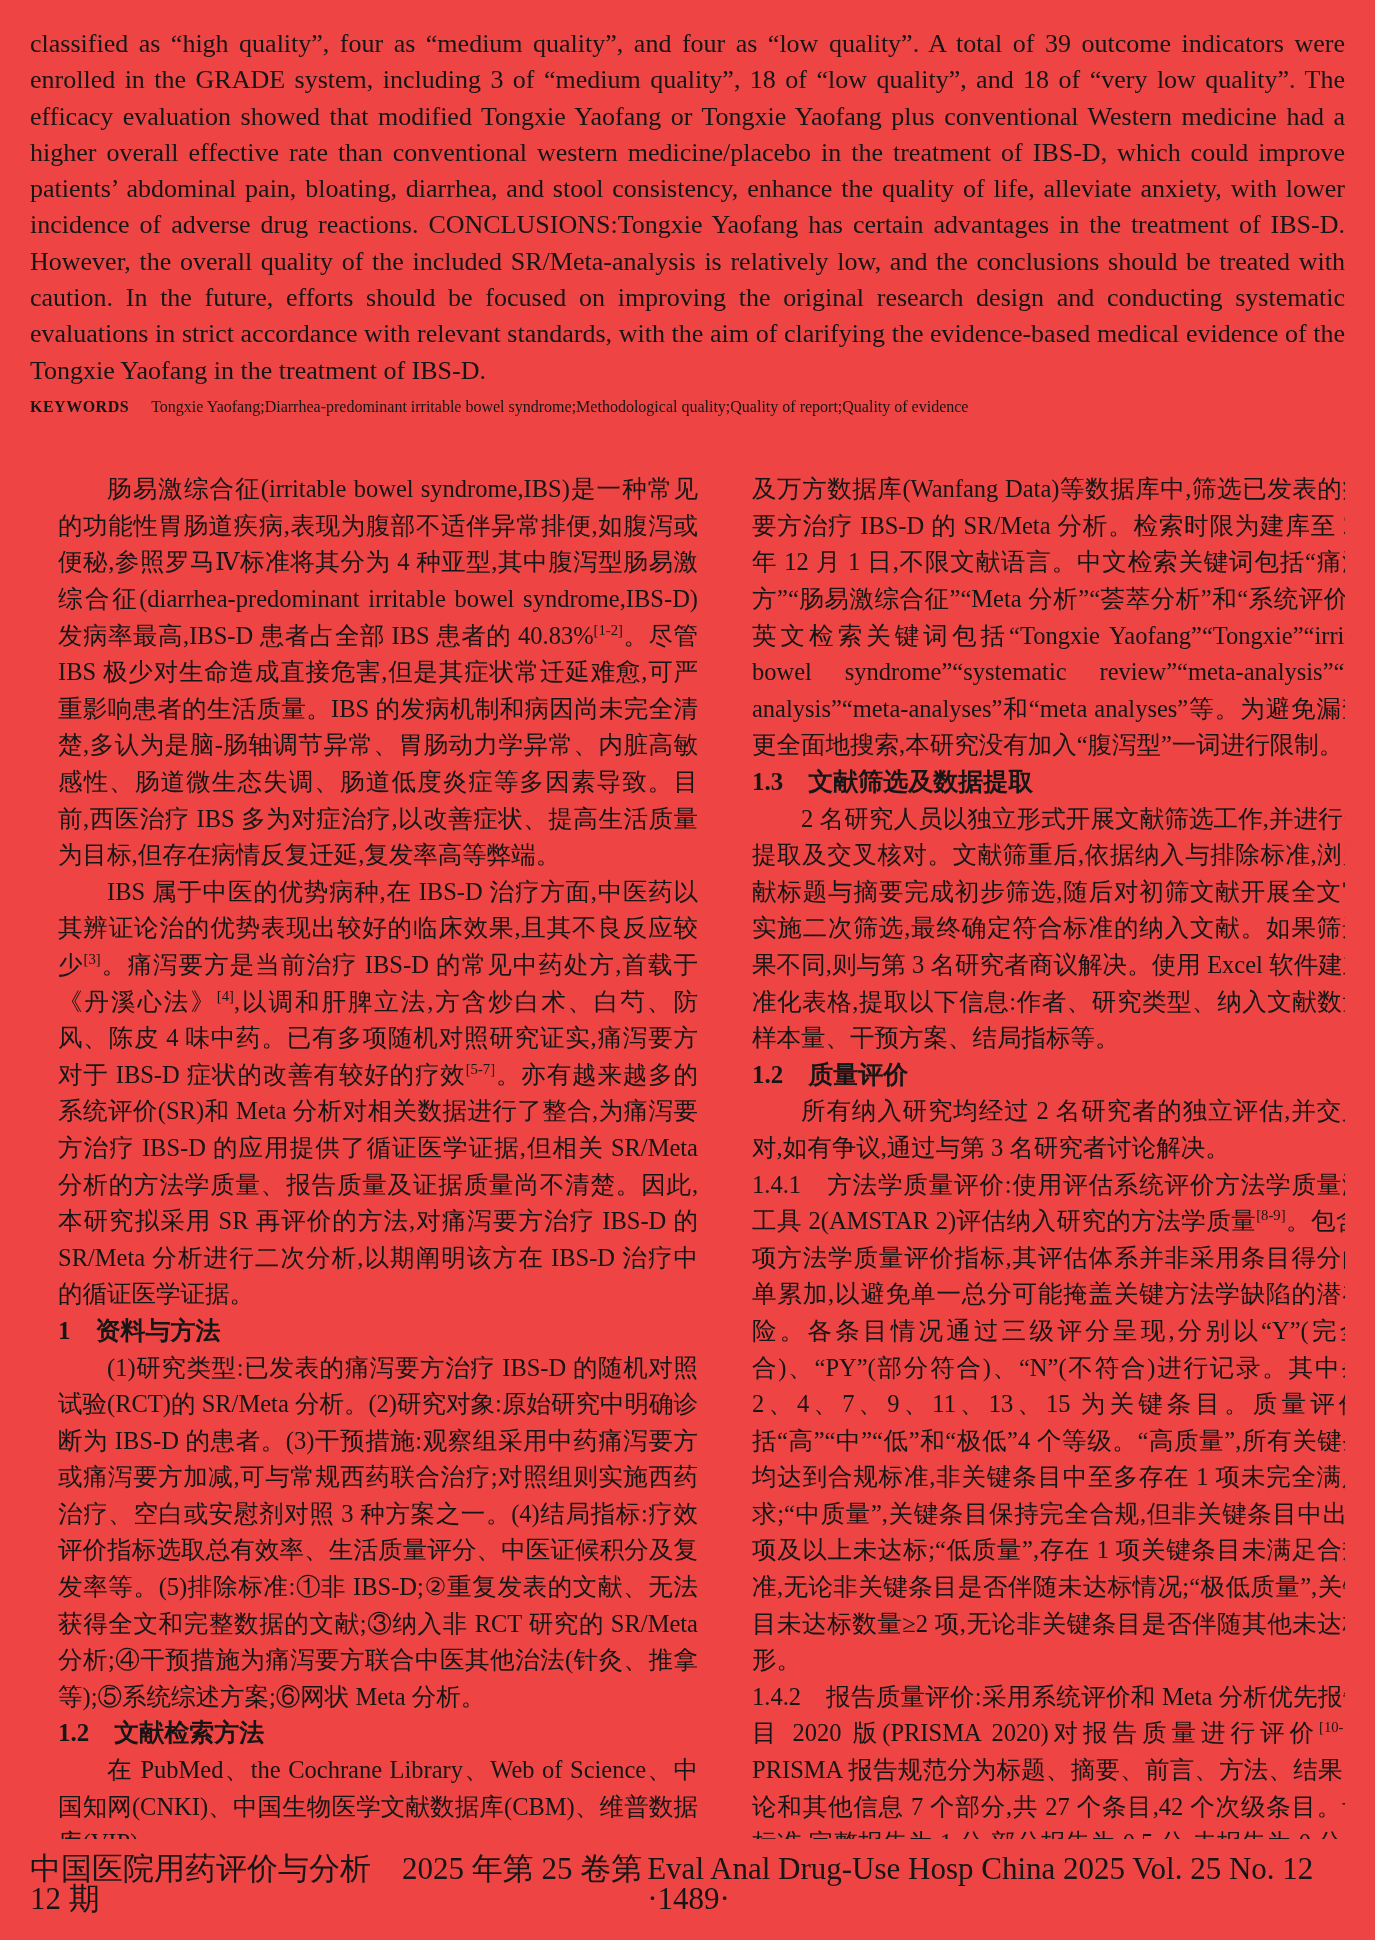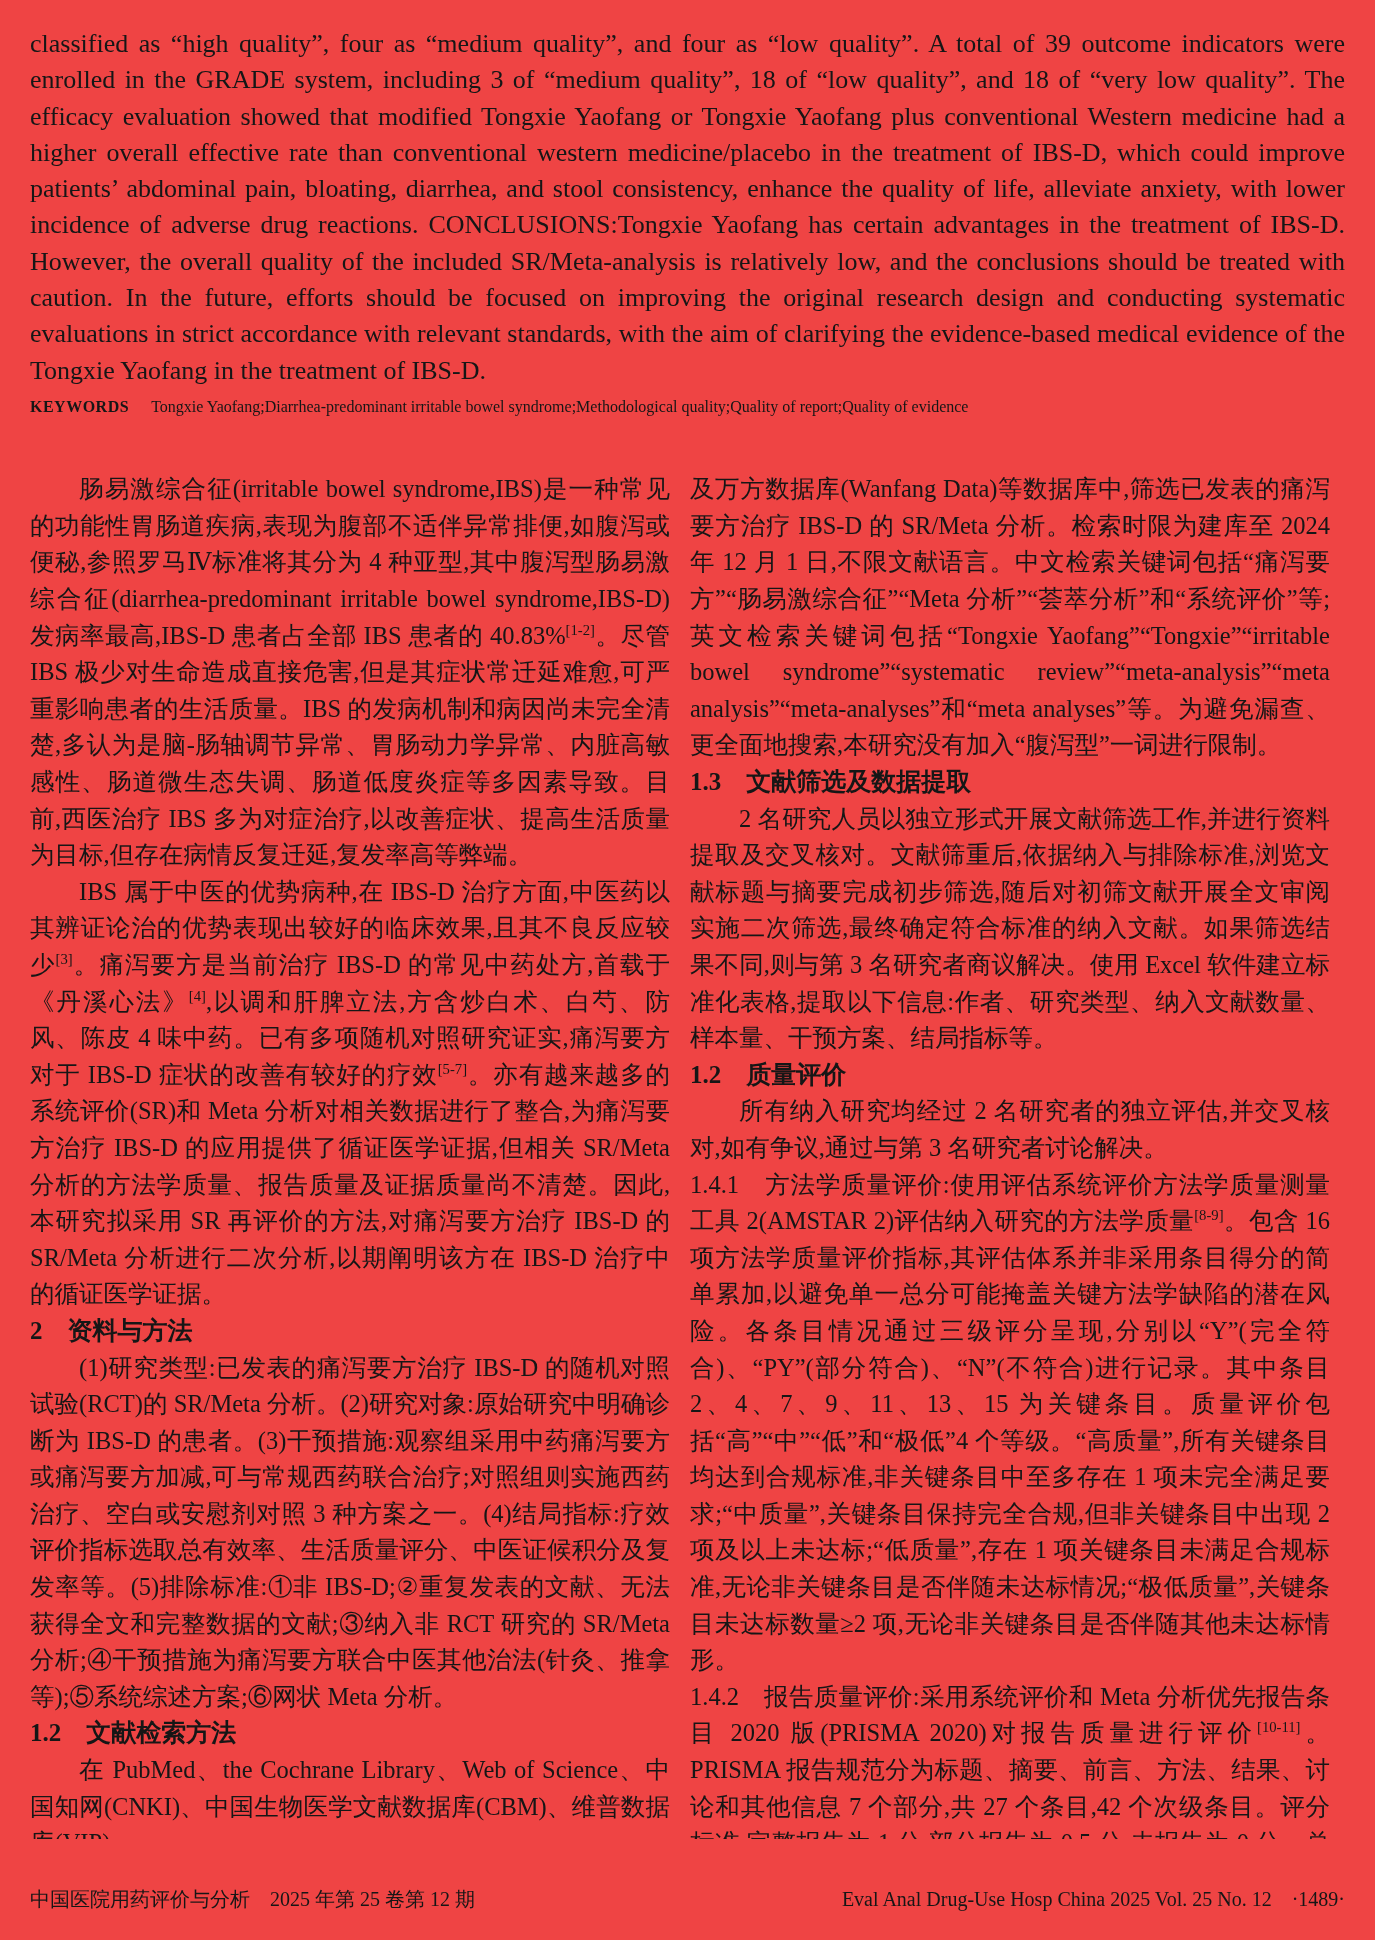--- a/index.html
+++ b/index.html
@@ -32,24 +32,25 @@
     text-align: justify;
   }
   .kw-label {
     font-weight: bold;
     margin-right: 22px;
     letter-spacing: 0.5px;
   }
   
   .columns {
     display: flex;
-    gap: 20px;
+    gap: 54px;
     margin-top: 46px;
     height: 1368px;
     overflow: hidden;
+    margin-left: 28px;
   }
   .col {
     width: 640px;
     flex: 0 0 640px;
     font-size: 24.5px;
     line-height: 36.6px;
     text-align: justify;
   }
   .col p { margin: 0; }
   .col p.indent { text-indent: 2em; }
@@ -67,42 +68,42 @@
   }
   
   .footer {
     position: absolute;
     left: 30px;
     right: 30px;
     bottom: 26px;
     display: flex;
     justify-content: space-between;
     align-items: baseline;
-    font-size: 20px;
+    font-size: 31px;
     line-height: 30px;
   }
 </style>
 </head>
 <body>
 
 <div class="page">
 
   <section class="abstract">
     <p class="en">classified as “high quality”, four as “medium quality”, and four as “low quality”. A total of 39 outcome indicators were enrolled in the GRADE system, including 3 of “medium quality”, 18 of “low quality”, and 18 of “very low quality”. The efficacy evaluation showed that modified Tongxie Yaofang or Tongxie Yaofang plus conventional Western medicine had a higher overall effective rate than conventional western medicine/placebo in the treatment of IBS-D, which could improve patients’ abdominal pain, bloating, diarrhea, and stool consistency, enhance the quality of life, alleviate anxiety, with lower incidence of adverse drug reactions. CONCLUSIONS:Tongxie Yaofang has certain advantages in the treatment of IBS-D. However, the overall quality of the included SR/Meta-analysis is relatively low, and the conclusions should be treated with caution. In the future, efforts should be focused on improving the original research design and conducting systematic evaluations in strict accordance with relevant standards, with the aim of clarifying the evidence-based medical evidence of the Tongxie Yaofang in the treatment of IBS-D.</p>
     <p class="kw">
       <span class="kw-label">KEYWORDS</span><span class="kw-text">Tongxie Yaofang;Diarrhea-predominant irritable bowel syndrome;Methodological quality;Quality of report;Quality of evidence</span>
     </p>
   </section>
 
   <section class="columns">
 
     <div class="col">
       <p class="indent">肠易激综合征(irritable bowel syndrome,IBS)是一种常见的功能性胃肠道疾病,表现为腹部不适伴异常排便,如腹泻或便秘,参照罗马Ⅳ标准将其分为 4 种亚型,其中腹泻型肠易激综合征(diarrhea-predominant irritable bowel syndrome,IBS-D)发病率最高,IBS-D 患者占全部 IBS 患者的 40.83%<sup>[1-2]</sup>。尽管 IBS 极少对生命造成直接危害,但是其症状常迁延难愈,可严重影响患者的生活质量。IBS 的发病机制和病因尚未完全清楚,多认为是脑-肠轴调节异常、胃肠动力学异常、内脏高敏感性、肠道微生态失调、肠道低度炎症等多因素导致。目前,西医治疗 IBS 多为对症治疗,以改善症状、提高生活质量为目标,但存在病情反复迁延,复发率高等弊端。</p>
       <p class="indent">IBS 属于中医的优势病种,在 IBS-D 治疗方面,中医药以其辨证论治的优势表现出较好的临床效果,且其不良反应较少<sup>[3]</sup>。痛泻要方是当前治疗 IBS-D 的常见中药处方,首载于《丹溪心法》<sup>[4]</sup>,以调和肝脾立法,方含炒白术、白芍、防风、陈皮 4 味中药。已有多项随机对照研究证实,痛泻要方对于 IBS-D 症状的改善有较好的疗效<sup>[5-7]</sup>。亦有越来越多的系统评价(SR)和 Meta 分析对相关数据进行了整合,为痛泻要方治疗 IBS-D 的应用提供了循证医学证据,但相关 SR/Meta 分析的方法学质量、报告质量及证据质量尚不清楚。因此,本研究拟采用 SR 再评价的方法,对痛泻要方治疗 IBS-D 的 SR/Meta 分析进行二次分析,以期阐明该方在 IBS-D 治疗中的循证医学证据。</p>
-      <h2>2　资料与方法</h2>
+      <h2>1　资料与方法</h2>
       <p class="indent">(1)研究类型:已发表的痛泻要方治疗 IBS-D 的随机对照试验(RCT)的 SR/Meta 分析。(2)研究对象:原始研究中明确诊断为 IBS-D 的患者。(3)干预措施:观察组采用中药痛泻要方或痛泻要方加减,可与常规西药联合治疗;对照组则实施西药治疗、空白或安慰剂对照 3 种方案之一。(4)结局指标:疗效评价指标选取总有效率、生活质量评分、中医证候积分及复发率等。(5)排除标准:①非 IBS-D;②重复发表的文献、无法获得全文和完整数据的文献;③纳入非 RCT 研究的 SR/Meta 分析;④干预措施为痛泻要方联合中医其他治法(针灸、推拿等);⑤系统综述方案;⑥网状 Meta 分析。</p>
       <h3>1.2　文献检索方法</h3>
       <p class="indent">在 PubMed、the Cochrane Library、Web of Science、中国知网(CNKI)、中国生物医学文献数据库(CBM)、维普数据库(VIP)</p>
     </div>
 
     <div class="col">
       <p>及万方数据库(Wanfang Data)等数据库中,筛选已发表的痛泻要方治疗 IBS-D 的 SR/Meta 分析。检索时限为建库至 2024 年 12 月 1 日,不限文献语言。中文检索关键词包括“痛泻要方”“肠易激综合征”“Meta 分析”“荟萃分析”和“系统评价”等;英文检索关键词包括“Tongxie Yaofang”“Tongxie”“irritable bowel syndrome”“systematic review”“meta-analysis”“meta analysis”“meta-analyses”和“meta analyses”等。为避免漏查、更全面地搜索,本研究没有加入“腹泻型”一词进行限制。</p>
       <h3>1.3　文献筛选及数据提取</h3>
       <p class="indent">2 名研究人员以独立形式开展文献筛选工作,并进行资料提取及交叉核对。文献筛重后,依据纳入与排除标准,浏览文献标题与摘要完成初步筛选,随后对初筛文献开展全文审阅实施二次筛选,最终确定符合标准的纳入文献。如果筛选结果不同,则与第 3 名研究者商议解决。使用 Excel 软件建立标准化表格,提取以下信息:作者、研究类型、纳入文献数量、样本量、干预方案、结局指标等。</p>
       <h3>1.2　质量评价</h3>

